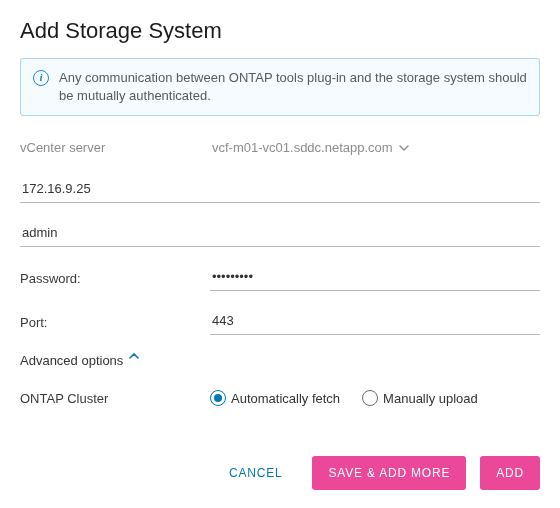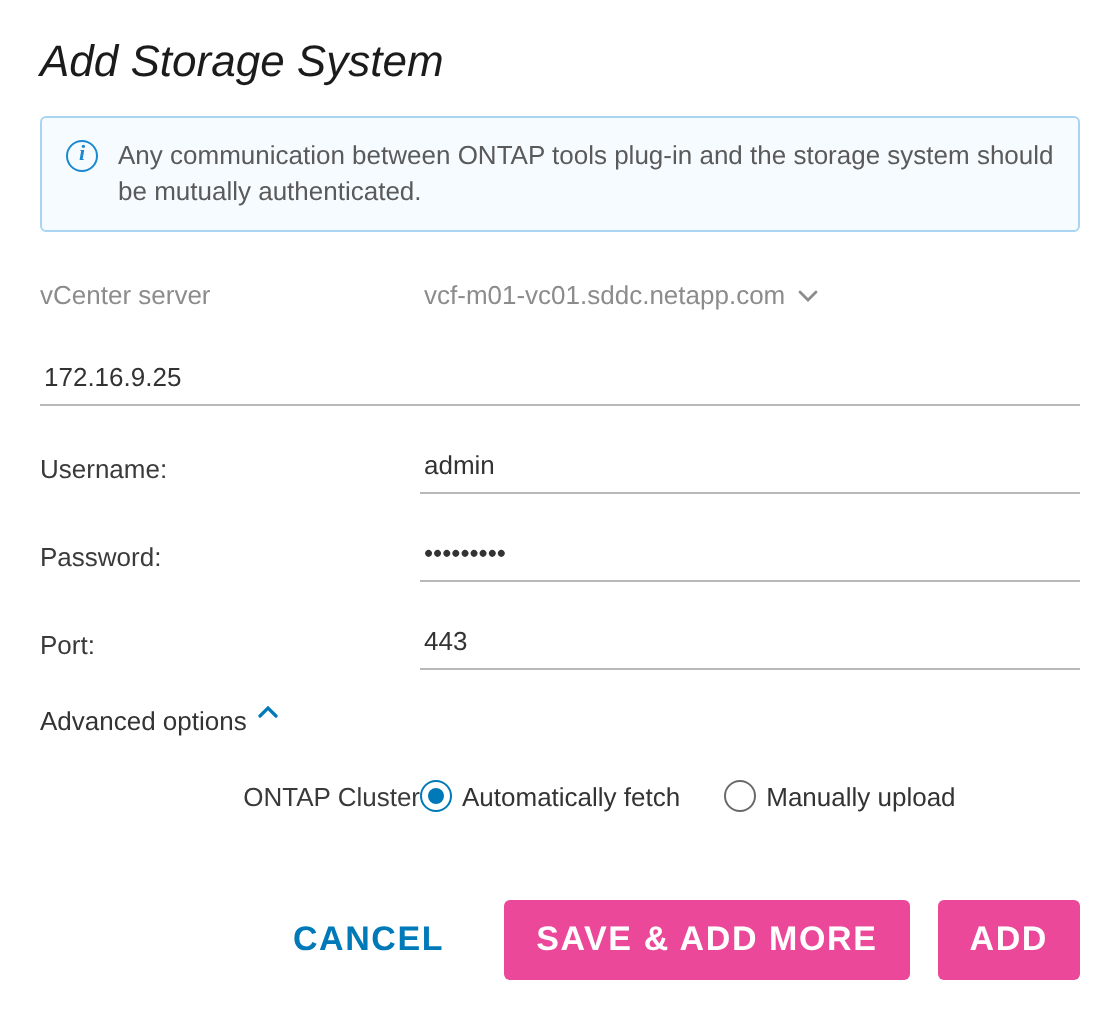--- a/index.html
+++ b/index.html
@@ -10,21 +10,20 @@
     background: #fff;
     width: 560px;
     height: 508px;
     padding: 18px 20px;
   }
   .title {
     font-size: 22px;
     font-weight: 400;
     color: #1b1b1b;
     margin-bottom: 14px;
-    font-style: italic;
   }
   .info-banner {
     display: flex;
     align-items: flex-start;
     gap: 10px;
     border: 1px solid #a9d5f0;
     background: #f5fbff;
     border-radius: 3px;
     padding: 10px 12px;
     color: #5a5a5a;
@@ -135,38 +134,38 @@
   }
   .footer {
     position: absolute;
     bottom: 18px;
     right: 20px;
     display: flex;
     gap: 14px;
     align-items: center;
   }
   .btn {
-    font-size: 17px;
+    font-size: 12px;
     letter-spacing: 0.8px;
-    font-weight: 700;
+    font-weight: 400;
     padding: 10px 16px;
     border: none;
     cursor: pointer;
     font-family: inherit;
   }
   .btn-text {
     background: transparent;
     color: #0079b8;
   }
   .btn-primary {
     background: #ec4899;
     color: #fff;
     border-radius: 3px;
   }
-  .form-row.cert-row { align-items: flex-start; text-align: right; }
+  .form-row.cert-row { align-items: flex-start; }
 </style>
 </head>
 <body>
 
 <h1 class="title">Add Storage System</h1>
 
 <div class="info-banner">
   <span class="info-icon">i</span>
   <span>Any communication between ONTAP tools plug-in and the storage system should be mutually authenticated.</span>
 </div>
@@ -185,21 +184,20 @@
   </div>
 </div>
 
 <div class="form-row">
   <div class="form-control">
     <input class="text-input" value="172.16.9.25" style="">
   </div>
 </div>
 
 <div class="form-row">
-  <div class="form-label">Username:</div>
   <div class="form-control">
     <input class="text-input" value="admin" style="">
   </div>
 </div>
 
 <div class="form-row">
   <div class="form-label">Password:</div>
   <div class="form-control">
     <input class="text-input" value="•••••••••" style="">
   </div>

